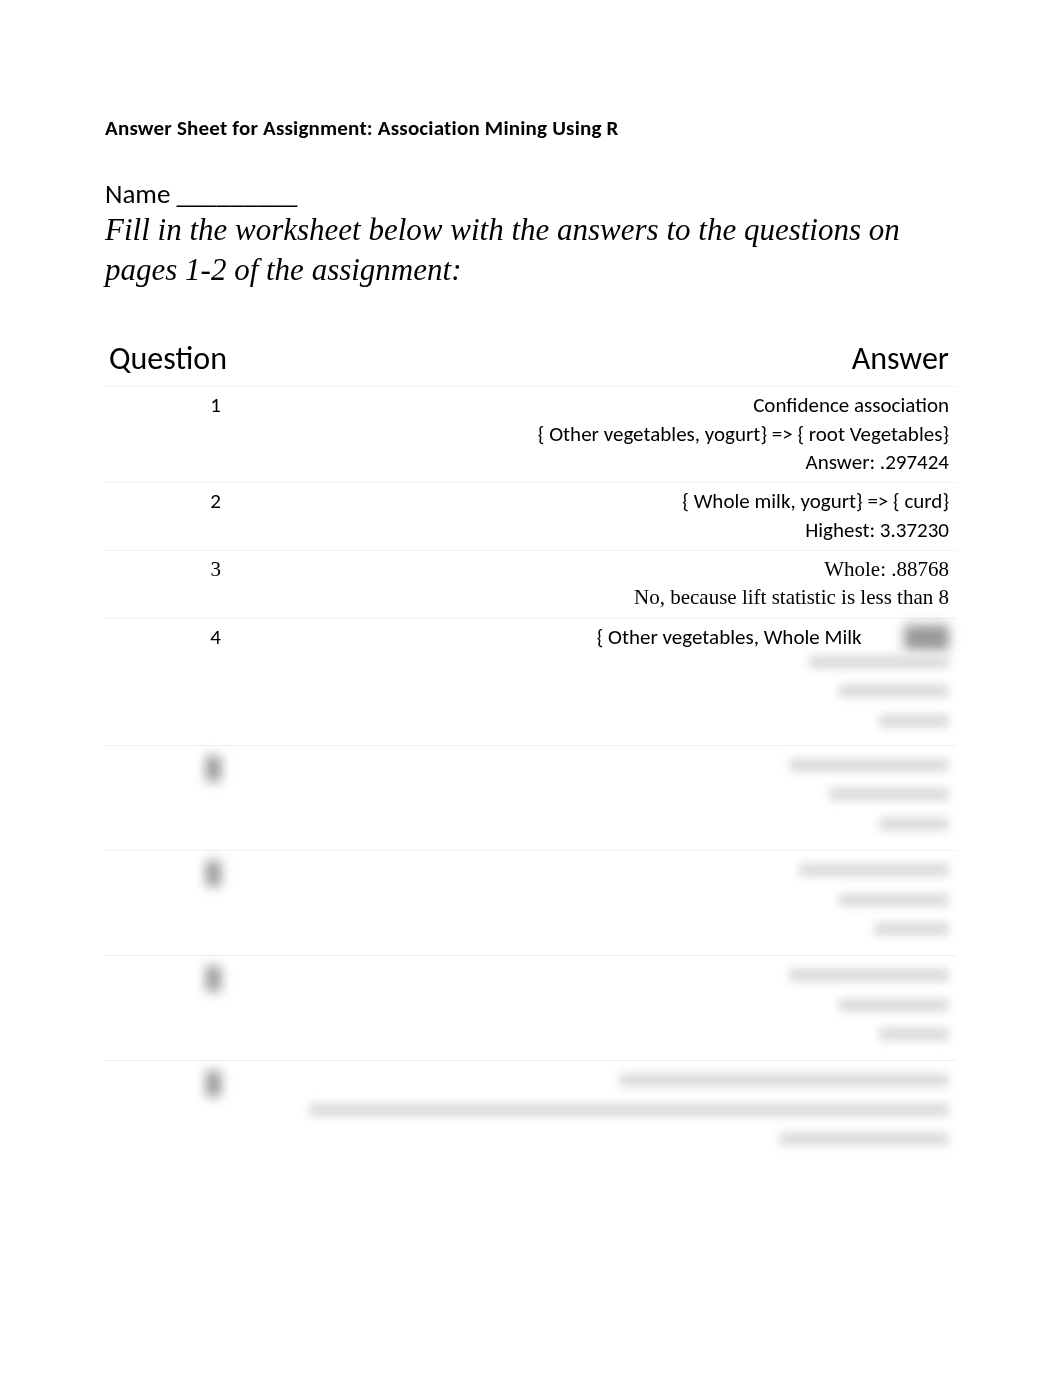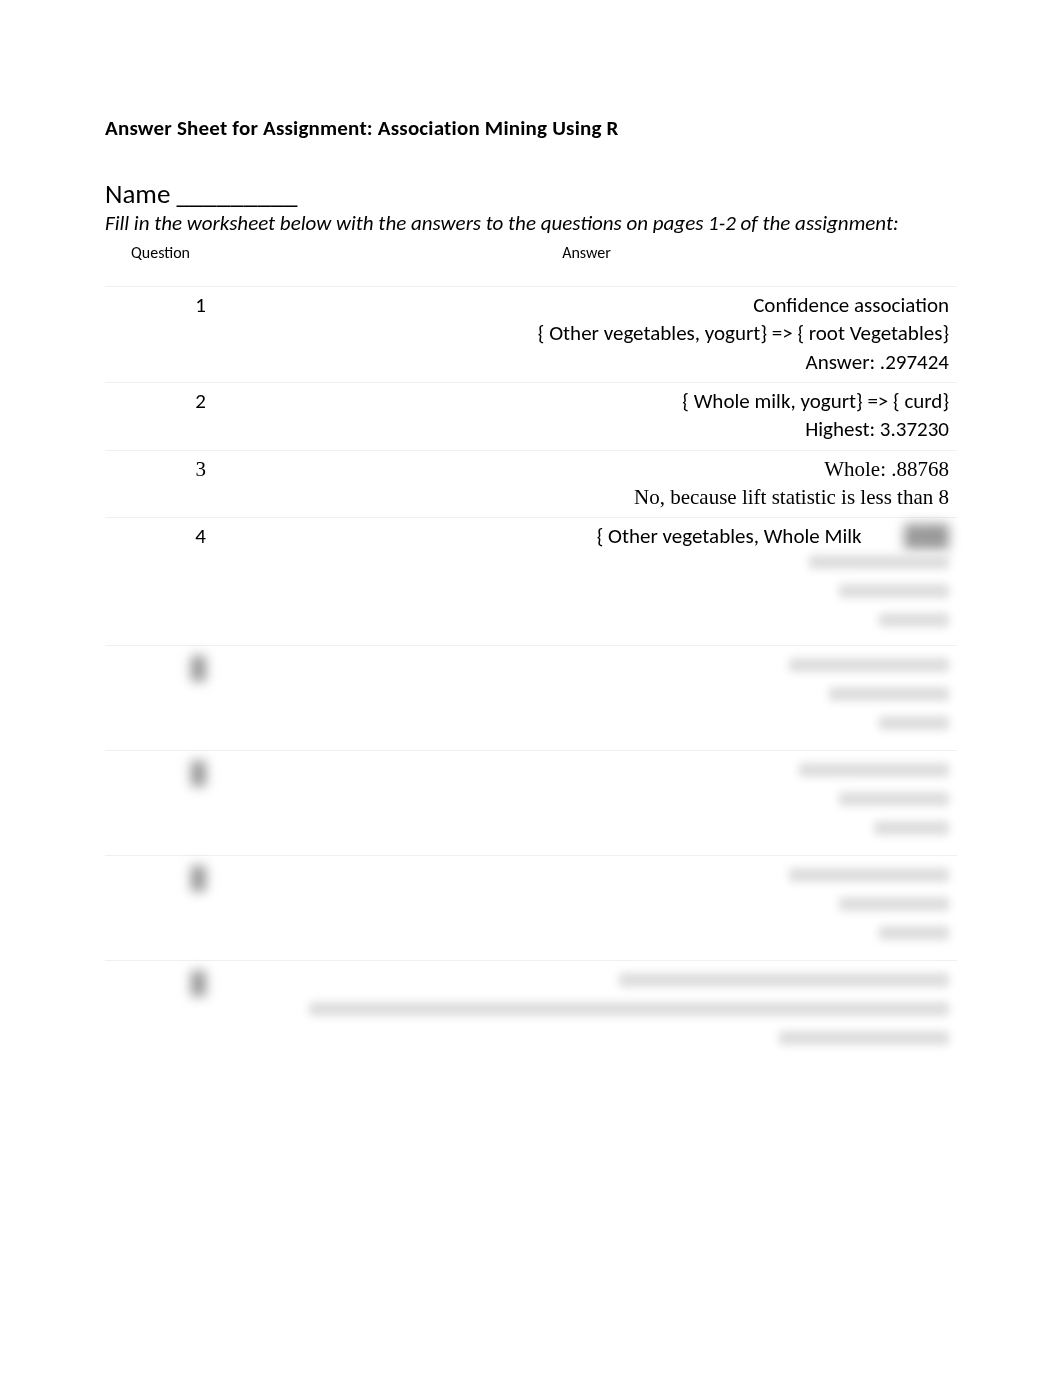--- a/index.html
+++ b/index.html
@@ -19,34 +19,36 @@
       font-size: 21px;
       font-weight: 700;
       margin-bottom: 36px;
       letter-spacing: 0.2px;
     }
     .name-line {
       font-size: 27px;
       font-weight: 400;
     }
     .instructions {
-      font-size: 21px;
+      font-size: 31px;
       font-style: italic;
       font-weight: 400;
+      margin-bottom: 44px;
       line-height: 1.28;
+      font-family: Liberation Serif, serif;
     }
     .table {
       width: 100%;
       border-collapse: collapse;
     }
     .table th {
-      text-align: center;
-      font-size: 16px;
+      text-align: right;
+      font-size: 32px;
       font-weight: 400;
-      padding: 6px 8px 24px 4px;
+      padding: 6px 8px 8px 4px;
       vertical-align: bottom;
     }
     .table th.qcol {
       width: 115px;
     }
     .table td {
       font-size: 21px;
       padding: 4px 8px 6px 4px;
       vertical-align: top;
       line-height: 1.35;

